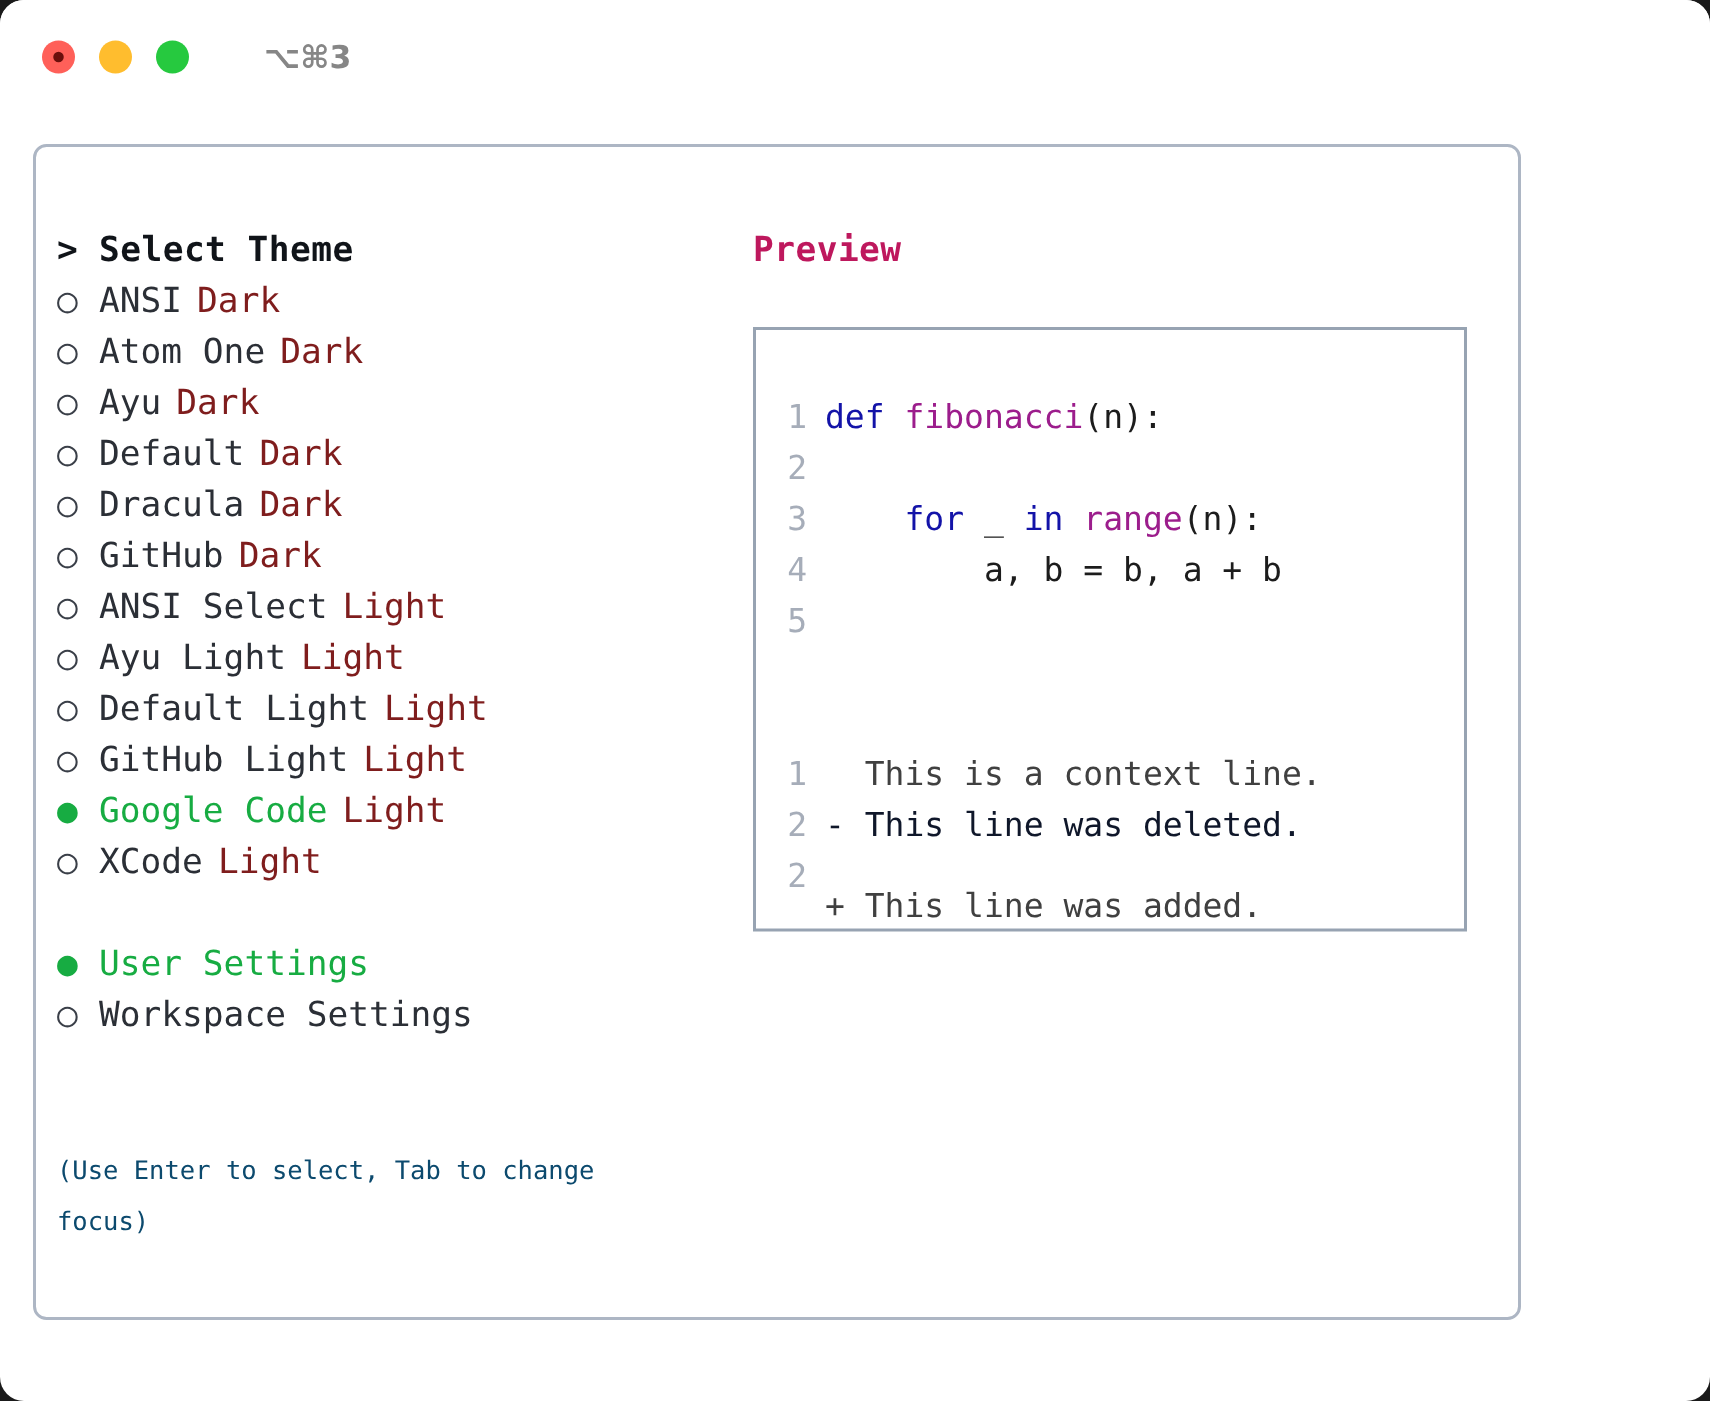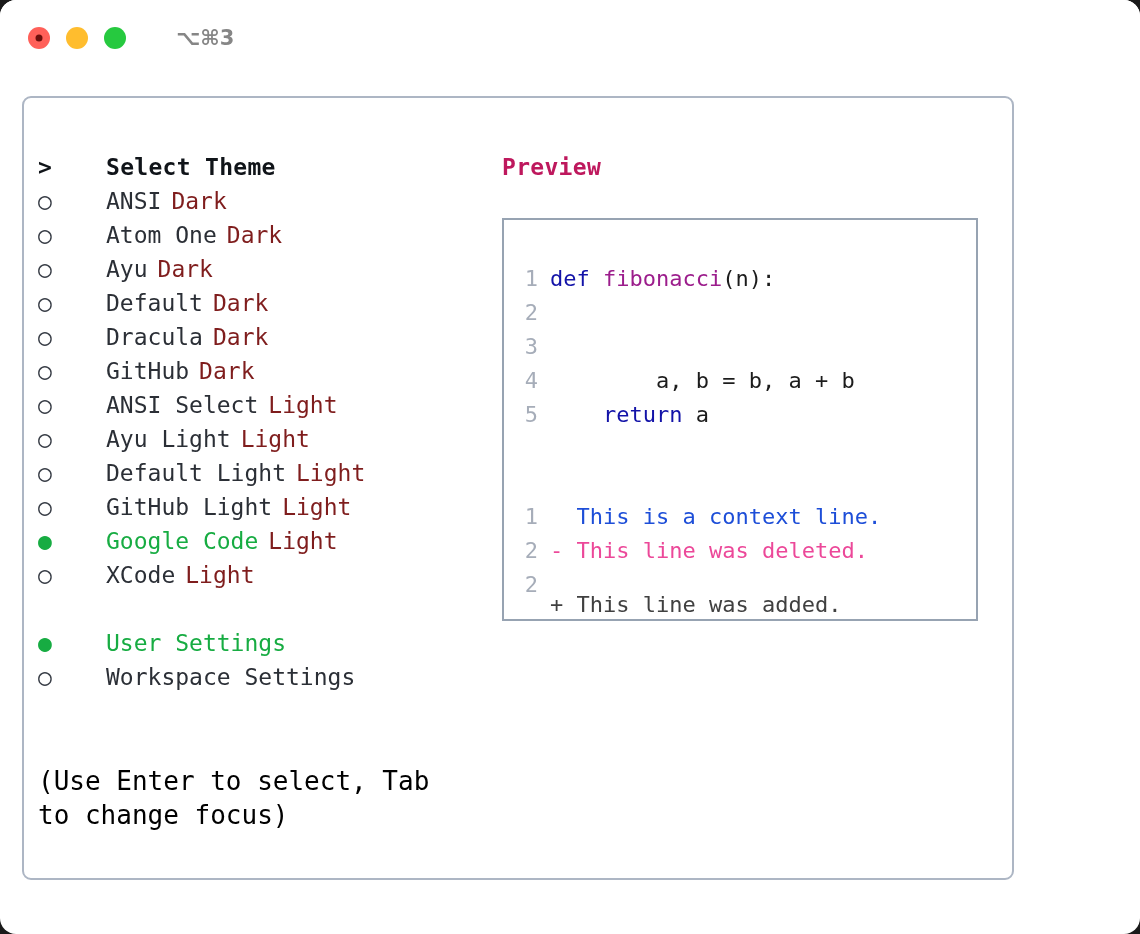--- a/index.html
+++ b/index.html
@@ -103,34 +103,34 @@
     width: 28px;
     flex: 0 0 28px;
     font-size: 23px;
     text-align: left;
     color: #3a3f48;
     display: inline-block;
   }
   .marker.sel   { color: #17ac42; }
   .marker.caret { color: #101419; font-weight: bold; }
 
-  .label      { color: #2b2f36; margin-left: 40px; }
+  .label      { color: #2b2f36; }
   .label.bold { font-weight: bold; color: #101419; letter-spacing: 0.3px; }
   .label.sel  { color: #17ac42; }
   .suffix     { color: #7f1d1d; padding-left: 10px; }
 
   .spacer { height: 34px; }
 
   #hint {
     position: absolute;
     left: 14px;
     top: 666px;
     width: 420px;
-    color: #000000;
-    font-size: 26px;
+    color: #0c4a6e;
+    font-size: 17px;
     line-height: 34px;
   }
 
   
   #right-col {
     position: absolute;
     left: 478px;
     top: 52px;
     width: 500px;
   }
@@ -162,22 +162,22 @@
     text-align: right;
     padding-right: 12px;
   }
   .code-body { color: #1c1c1c; }
   .tok-kw  { color: #1313a8; }
   .tok-fn  { color: #9c1d8c; }
   .tok-num { color: #0d7a78; }
   .tok-pl  { color: #1c1c1c; }
   .blank-line { height: 34px; }
 
-  .diff-ctx { color: #1d4ed8; }
-  .diff-del { color: #ec4899; }
+  .diff-ctx { color: #404040; }
+  .diff-del { color: #0f172a; }
   .diff-add { color: #404040; margin-top: 20px; }
 </style>
 </head>
 <body>
 
 <div id="window">
 
   <div id="titlebar">
     <div class="dots">
       <span class="dot dot-red"></span>
@@ -221,23 +221,23 @@
     </div>
 
     <div id="hint">(Use Enter to select, Tab to change focus)</div>
 
     <div id="right-col">
       <div id="preview-title">Preview</div>
       <div id="preview-box">
         <div id="code-block">
             <div class="code-line"><span class="ln">1</span><span class="code-body"><span class="tok-kw">def </span><span class="tok-fn">fibonacci</span><span class="tok-pl">(n):</span></span></div>
             <div class="code-line"><span class="ln">2</span></div>
-            <div class="code-line"><span class="ln">3</span></div>
+            <div class="code-line"><span class="ln">3</span><span class="code-body">    <span class="tok-kw">for </span><span class="tok-pl">_ </span><span class="tok-kw">in </span><span class="tok-fn">range</span><span class="tok-pl">(n):</span></span></div>
             <div class="code-line"><span class="ln">4</span><span class="code-body">        <span class="tok-pl">a, b = b, a + b</span></span></div>
-            <div class="code-line"><span class="ln">5</span><span class="code-body">    <span class="tok-kw">return </span><span class="tok-pl">a</span></span></div>
+            <div class="code-line"><span class="ln">5</span></div>
           </div>
         <div class="blank-line"></div>
         <div class="blank-line"></div>
         <div id="diff-block">
             <div class="code-line"><span class="ln">1</span><span class="diff-ctx"><span> </span> <span>This is a context line.</span></span></div>
             <div class="code-line"><span class="ln">2</span><span class="diff-del"><span>-</span> <span>This line was deleted.</span></span></div>
             <div class="code-line"><span class="ln">2</span><span class="diff-add"><span>+</span> <span>This line was added.</span></span></div>
           </div>
       </div>
     </div>

